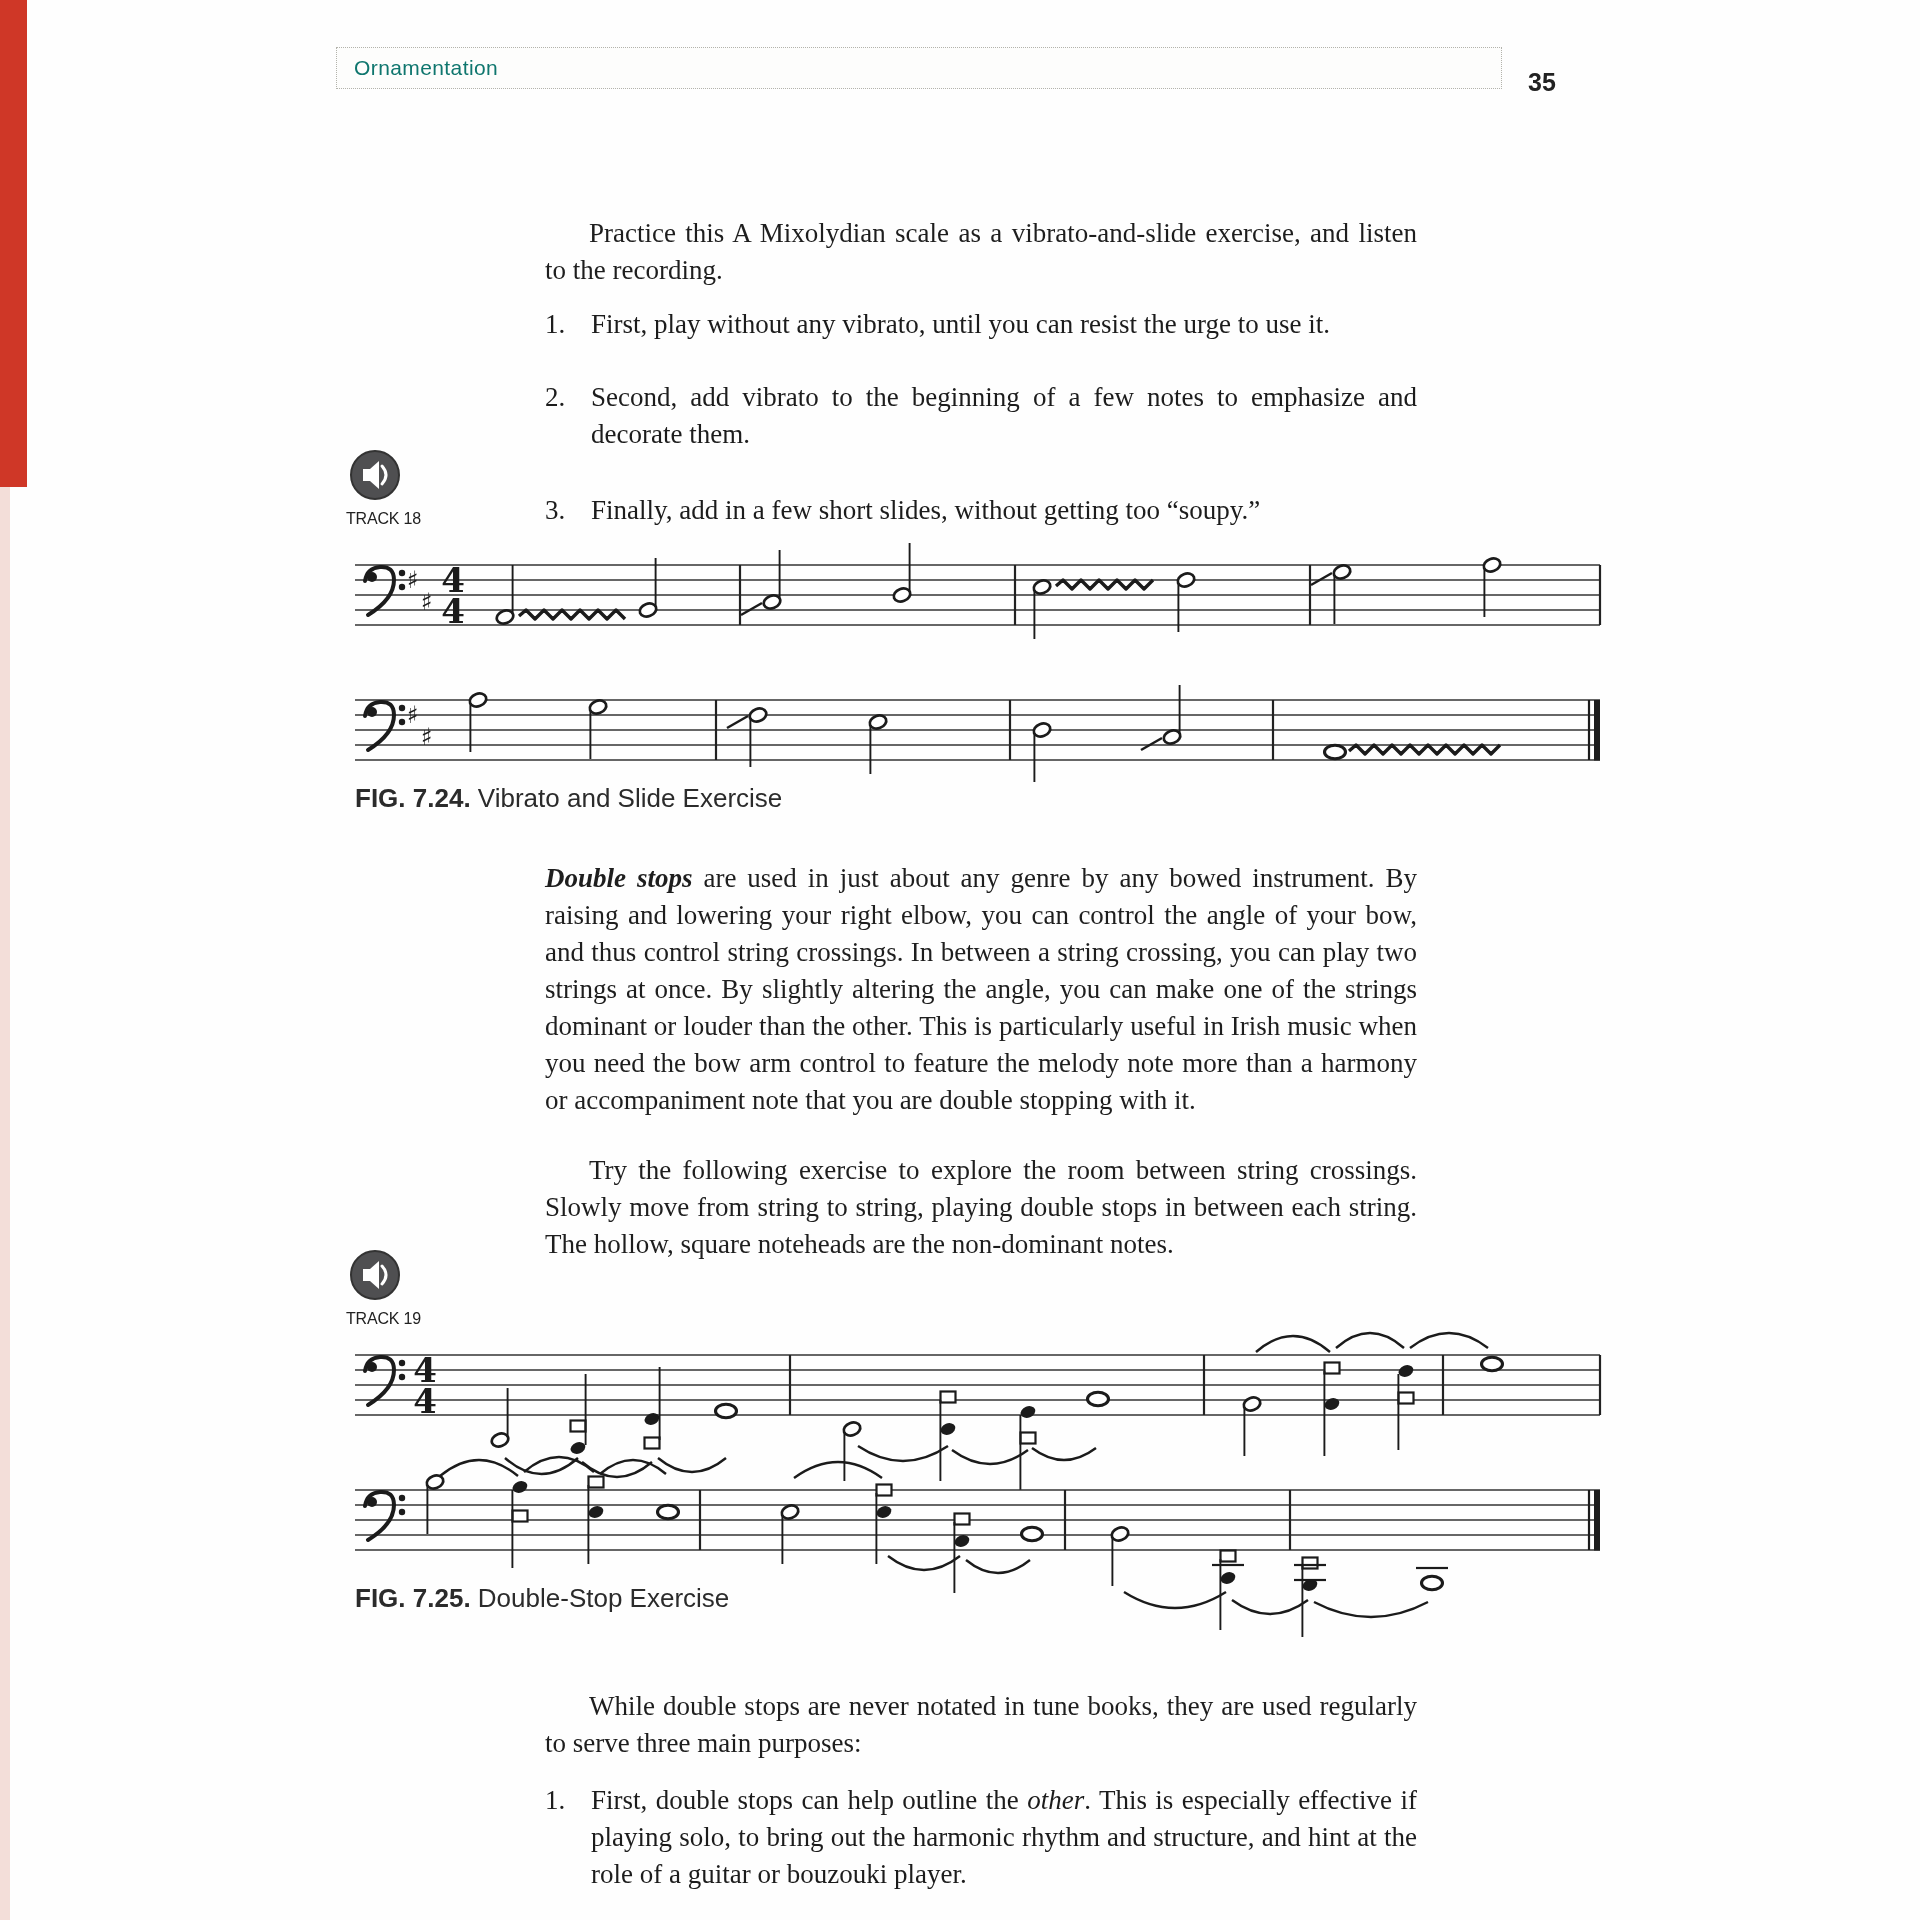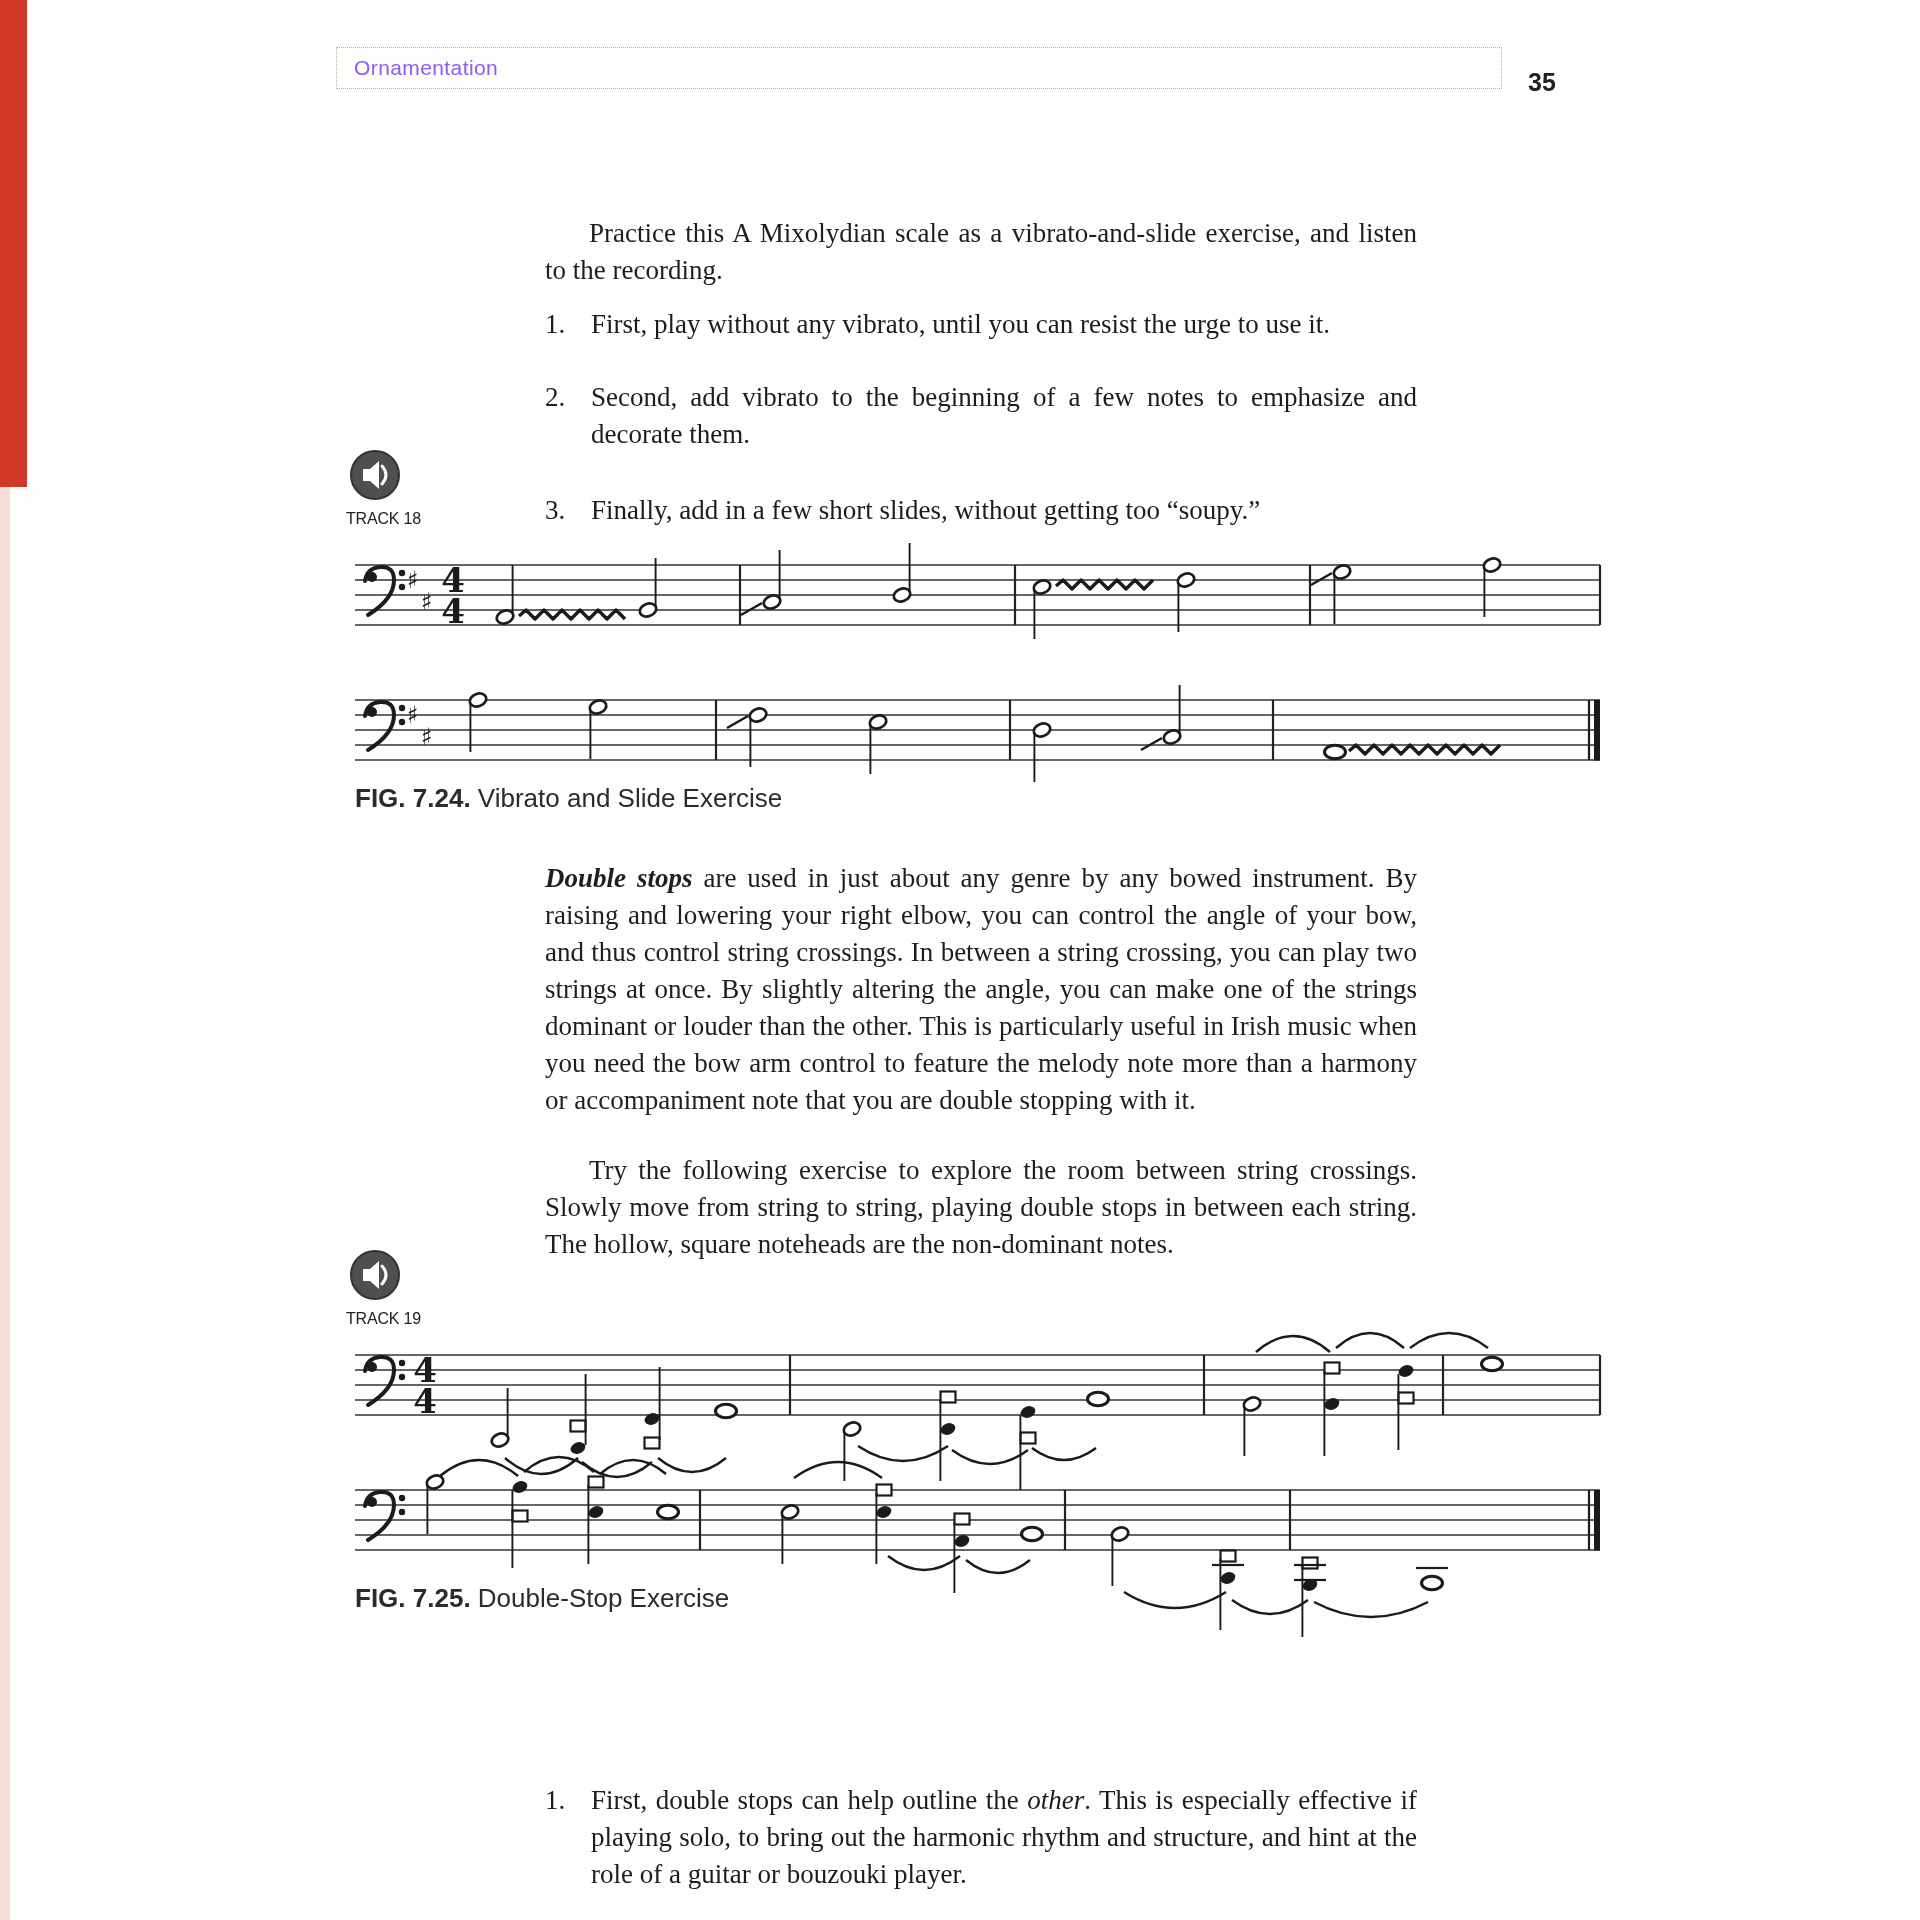--- a/index.html
+++ b/index.html
@@ -2,21 +2,21 @@
 <html><head>
 <meta charset="utf-8">
 <style>
   html,body{margin:0;padding:0;background:#e8e8e6;}
   .page{position:relative;width:1920px;height:1920px;background:#fefefe;overflow:hidden;
         font-family:"Liberation Serif", serif;color:#1c1c1c;}
   .red-edge{position:absolute;left:0;top:0;width:27px;height:487px;background:#cf3727;}
   .red-edge2{position:absolute;left:0;top:487px;width:10px;height:1433px;background:#f3ded9;}
   .header-box{position:absolute;left:336px;top:47px;width:1164px;height:40px;
               border:1px dotted #b3b3ac;background:#fdfdfc;display:flex;align-items:center;}
-  .header-box span{font-family:"Liberation Sans",sans-serif;font-size:21px;color:#8b5cf6;
+  .header-box span{font-family:"Liberation Sans",sans-serif;font-size:21px;color:#0f766e;
                    padding-left:17px;letter-spacing:.4px;}
   .page-num{position:absolute;left:1528px;top:68px;font-family:"Liberation Sans",sans-serif;
             font-size:25px;font-weight:bold;color:#222;}
   .body-text{position:absolute;left:545px;width:872px;font-size:27px;line-height:37px;
              text-align:justify;color:#1e1e1e;}
   .indent{text-indent:44px;}
   .step{position:absolute;left:545px;width:872px;display:flex;font-size:27px;line-height:37px;}
   .step .num{width:46px;flex:0 0 46px;}
   .step .txt{flex:1;text-align:justify;}
   .track{position:absolute;width:110px;text-align:left;}
@@ -258,19 +258,20 @@
 
   <p class="body-text" style="top:860px;margin:0;"><span class="lead-bi">Double stops</span><span> are used in just about any genre by any bowed instrument. By raising and lowering your right elbow, you can control the angle of your bow, and thus control string crossings. In between a string crossing, you can play two strings at once. By slightly altering the angle, you can make one of the strings dominant or louder than the other. This is particularly useful in Irish music when you need the bow arm control to feature the melody note more than a harmony or accompaniment note that you are double stopping with it.</span></p>
 
   <p class="body-text indent" style="top:1152px;margin:0;">Try the following exercise to explore the room between string crossings. Slowly move from string to string, playing double stops in between each string. The hollow, square noteheads are the non-dominant notes.</p>
 
   <div class="caption" style="top:1583px;">
     <span class="cap-b">FIG. 7.25.</span>
     <span>Double-Stop Exercise</span>
   </div>
 
+  <p class="body-text indent" style="top:1688px;margin:0;">While double stops are never notated in tune books, they are used regularly to serve three main purposes:</p>
 
   <div class="step" style="top:1782px;">
     <span class="num">1.</span>
     <span class="txt"><span>First, double stops can help outline the </span><span class="it">other</span><span>. This is especially effective if playing solo, to bring out the harmonic rhythm and structure, and hint at the role of a guitar or bouzouki player.</span></span>
   </div>
 
 </div>
 
 </body></html>

